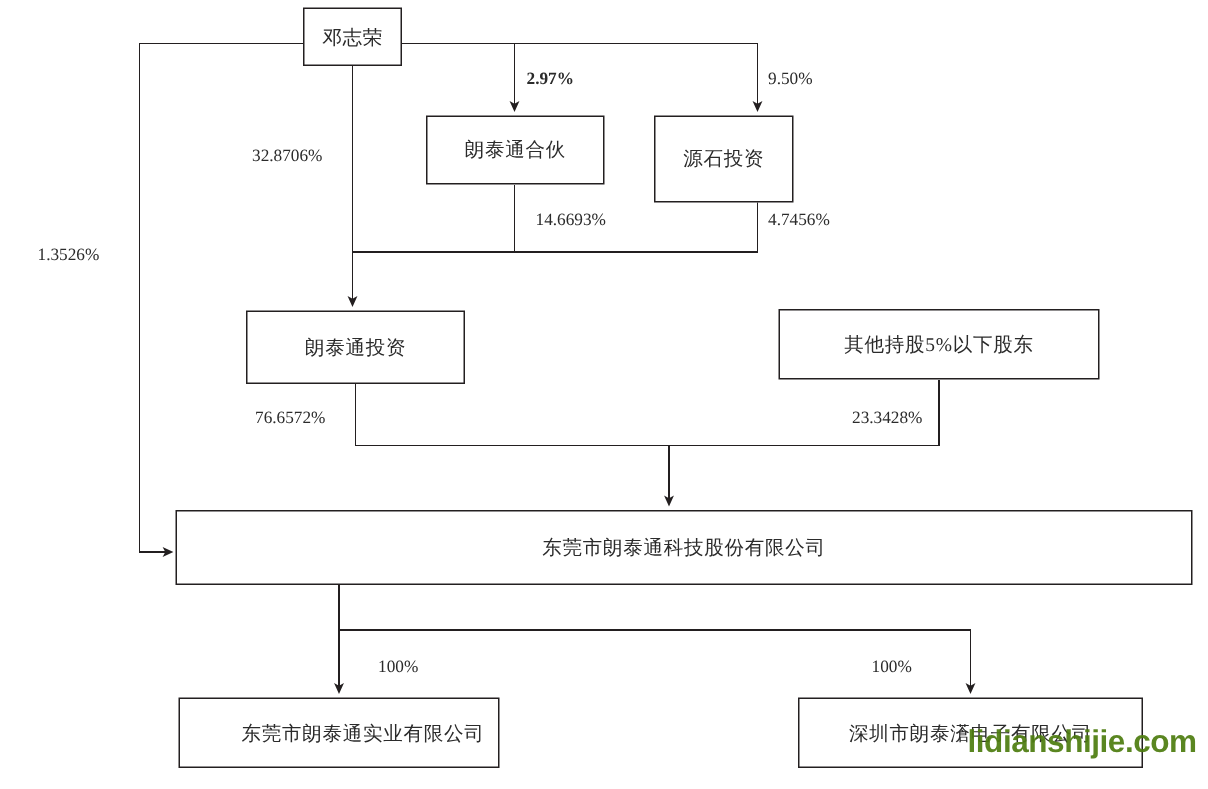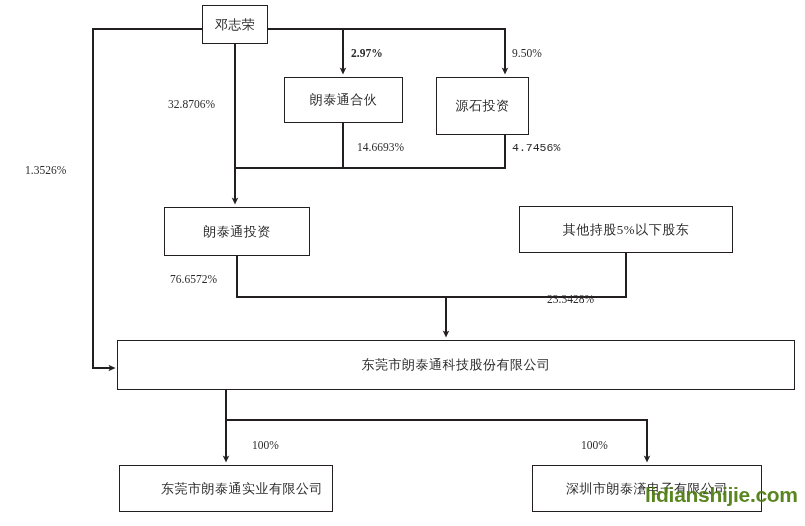--- a/index.html
+++ b/index.html
@@ -118,21 +118,21 @@
   </div>
   <div class="node-box" style="left: 532px; top: 465px; width: 230px; height: 47px; font-size: 13px;">
     <span>深圳市朗泰濸电子有限公司</span>
   </div>
 
   <div class="edge-label" style="left: 25px; top: 165px;">1.3526%</div>
   <div class="edge-label" style="left: 351px; top: 48px; font-weight: bold;">2.97%</div>
   <div class="edge-label" style="left: 512px; top: 48px;">9.50%</div>
   <div class="edge-label" style="left: 168px; top: 99px;">32.8706%</div>
   <div class="edge-label" style="left: 357px; top: 142px; text-align: center;">14.6693%</div>
-  <div class="edge-label" style="left: 512px; top: 142px; font-family: Liberation Mono, monospace;">4.7456%</div>
+  <div class="edge-label" style="left: 512px; top: 142px;">4.7456%</div>
   <div class="edge-label" style="left: 170px; top: 274px;">76.6572%</div>
-  <div class="edge-label" style="left: 547px; top: 274px; margin-top: 20px;">23.3428%</div>
+  <div class="edge-label" style="left: 568px; top: 274px;">23.3428%</div>
   <div class="edge-label" style="left: 252px; top: 440px;">100%</div>
   <div class="edge-label" style="left: 581px; top: 440px;">100%</div>
 
   <div class="watermark" style="left: 645px; top: 483px; color: #4d7c0f;">lidianshijie.com</div>
 
 </div>
 
 </body></html>

